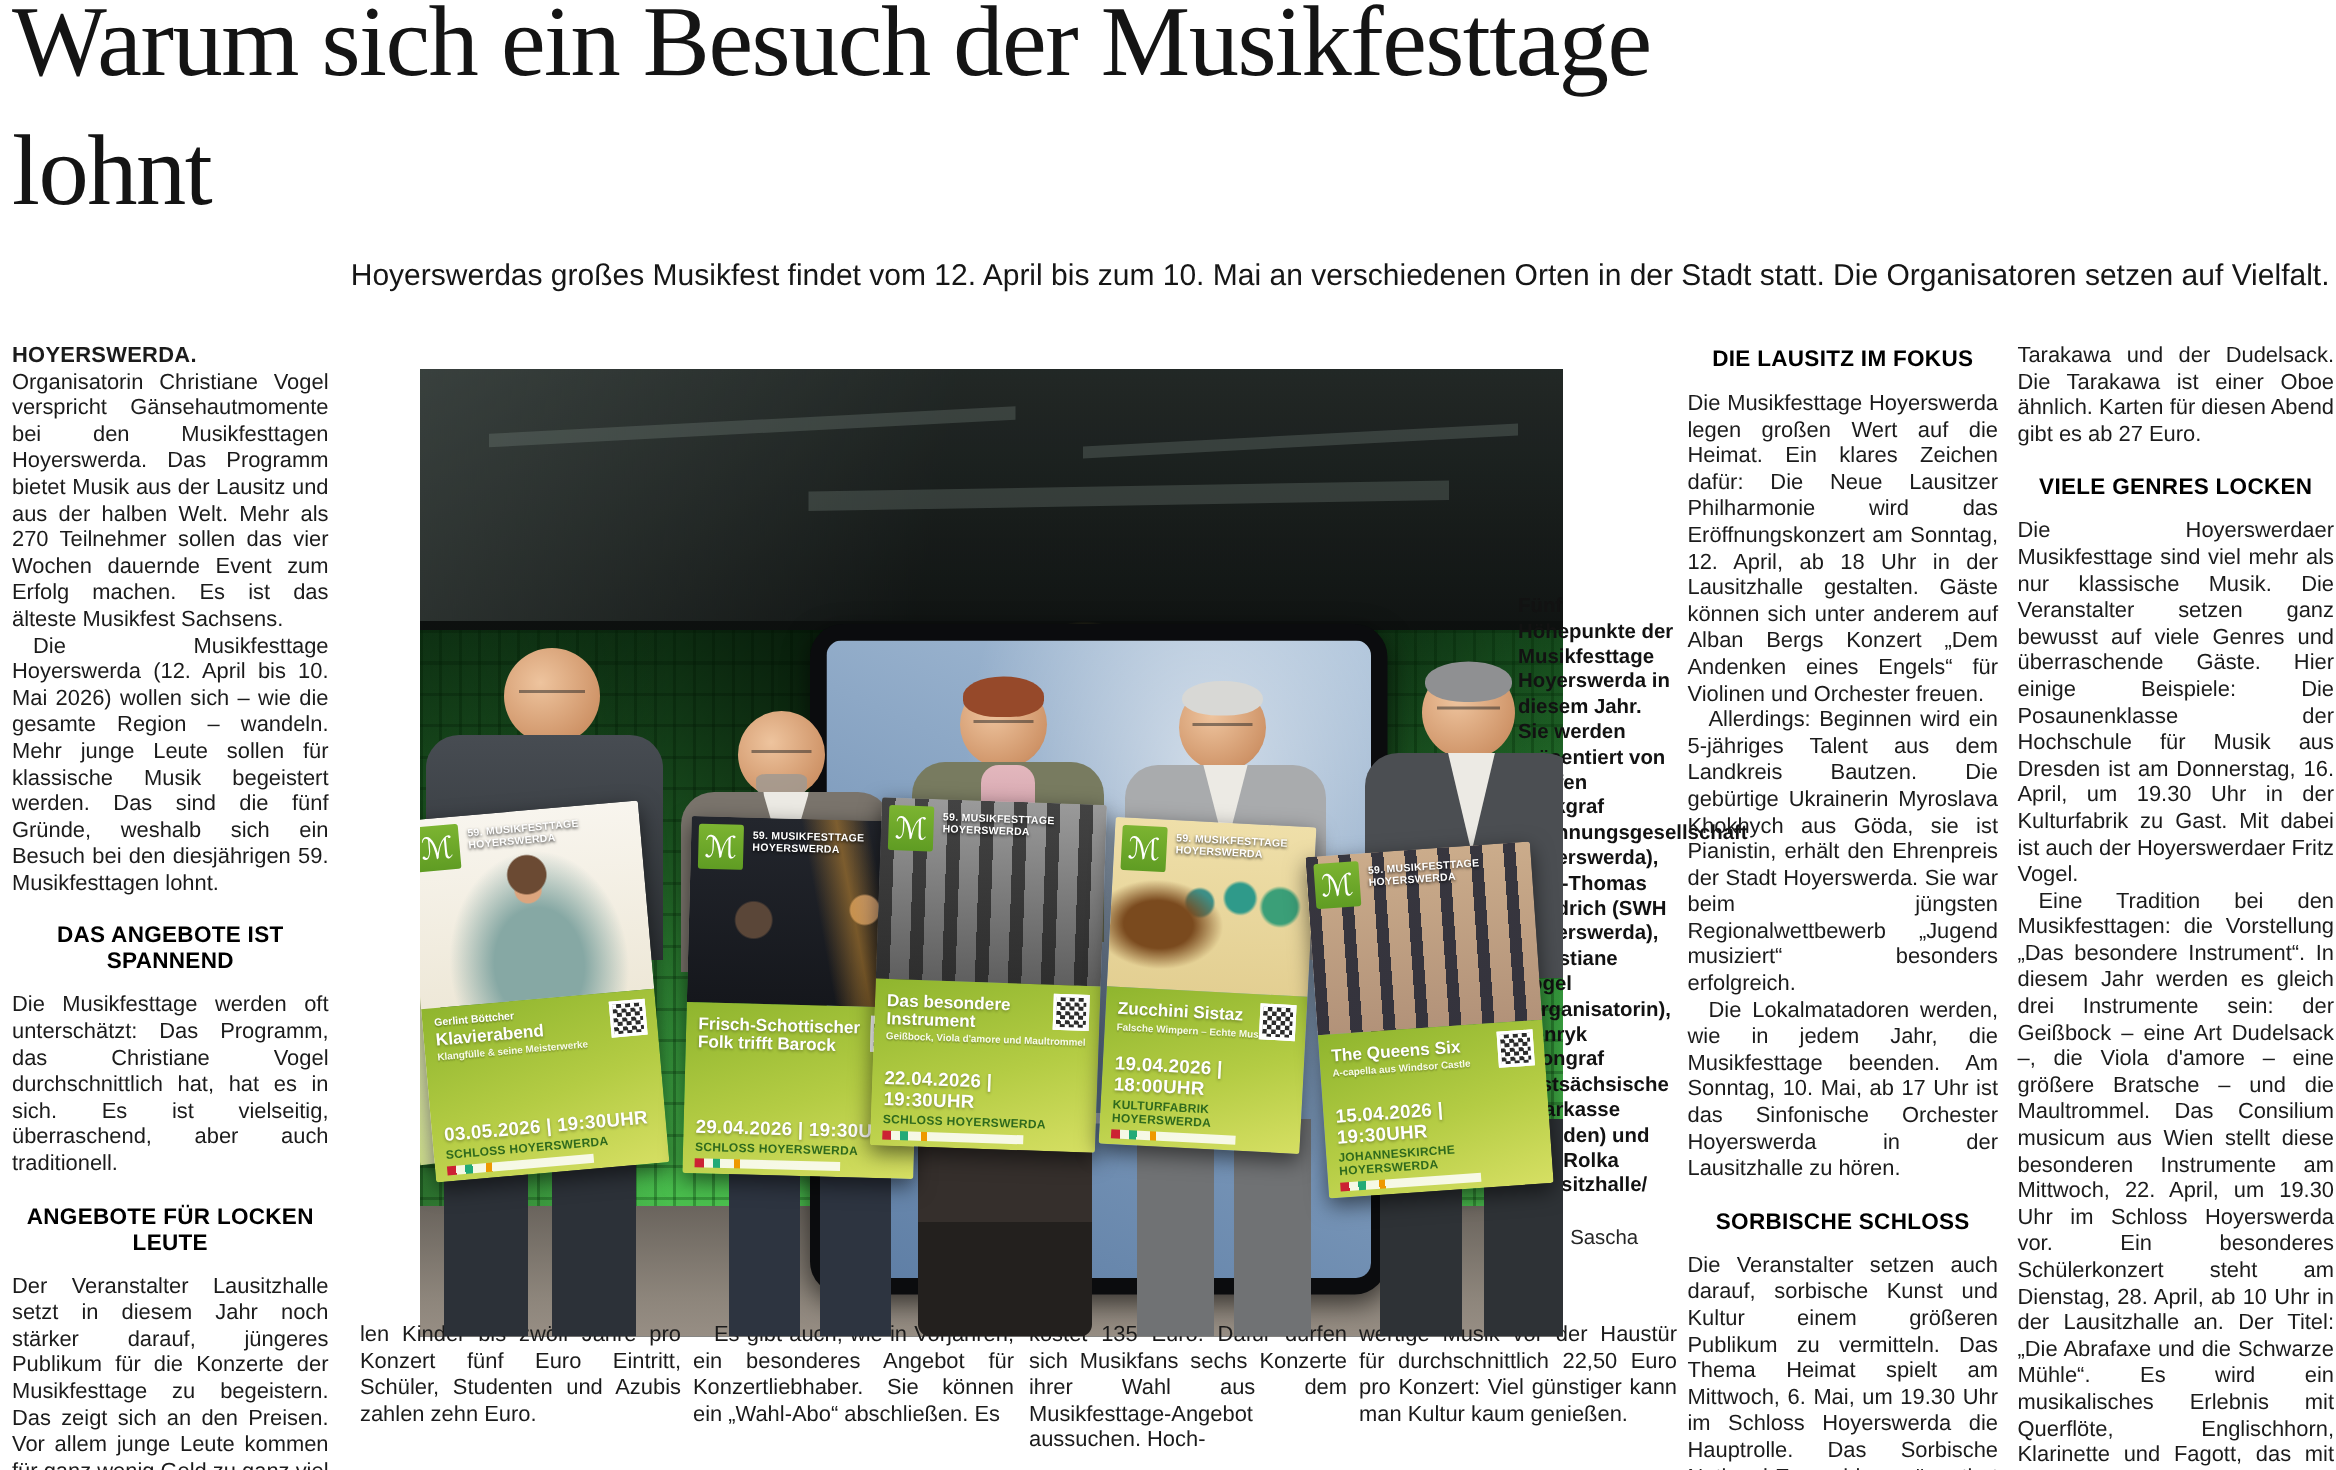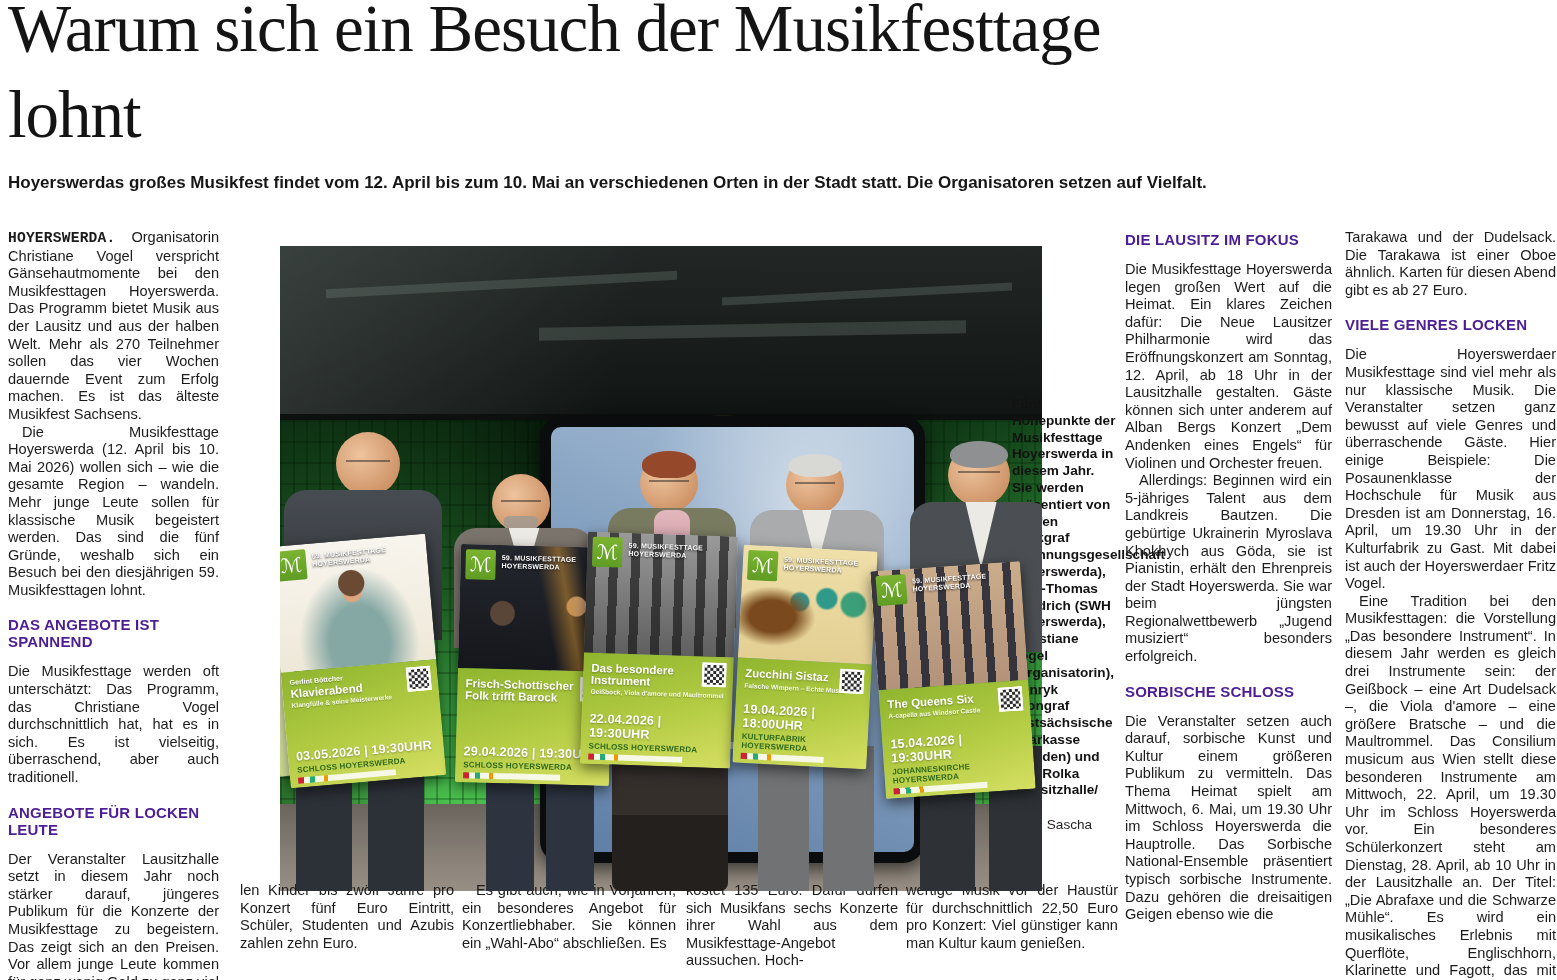--- a/index.html
+++ b/index.html
@@ -4,29 +4,29 @@
 <style>
   html,body{margin:0;padding:0;background:#fff;}
   .page{position:relative;width:1557px;height:980px;background:#fff;overflow:hidden;
         font-family:"Liberation Sans",sans-serif;color:#1b1b1b;}
 
   
   .headline{position:absolute;left:8px;top:-14px;width:1100px;
             font-family:"Liberation Serif",serif;font-weight:400;color:#141414;
             font-size:67px;line-height:1.28;letter-spacing:-1px;margin:0;}
   .subhead{position:absolute;left:8px;top:172px;width:1545px;margin:0;
-           font-size:17px;line-height:1.25;color:#161616;font-weight:700;}
+           font-size:20px;line-height:1.25;color:#161616;font-weight:400;text-align:right;}
 
   
   .col{position:absolute;top:229px;}
   .col p{margin:0;text-align:justify;font-size:14.6px;line-height:17.6px;}
   .col p.ind{text-indent:14px;}
-  .lead{font-weight:700;letter-spacing:.2px;font-family:Liberation Mono, monospace;}
-  .kicker{margin:17px 0 13px 0;font-size:15px;font-weight:700;color:#4c1d95;
-          letter-spacing:.2px;}
+  .lead{font-weight:700;letter-spacing:.2px;}
+  .kicker{margin:17px 0 13px 0;font-size:15px;font-weight:700;color:#000000;
+          letter-spacing:.2px;text-align:center;}
   .kicker.first{margin-top:2px;}
   .col1{left:8px;width:211px;}
   .col4{left:1125px;width:207px;}
   .col5{left:1345px;width:211px;}
 
   .bottom-block{position:absolute;top:882px;}
   .bottom-block p{margin:0;text-align:justify;font-size:14.6px;line-height:17.6px;}
   .bottom-block p.ind{text-indent:14px;}
   .b1{left:240px;width:214px;}
   .b2{left:462px;width:214px;}
@@ -323,20 +323,21 @@
 
   <div class="caption">
     <span class="cap-bold">Fünf Höhepunkte der Musikfesttage Hoyerswerda in diesem Jahr. Sie werden präsentiert von Steffen Markgraf (Wohnungsgesellschaft Hoyerswerda), Wolf-Thomas Hendrich (SWH Hoyerswerda), Christiane Vogel (Organisatorin), Henryk Krongraf (Ostsächsische Sparkasse Dresden) und Dirk Rolka (Lausitzhalle/ v.l.).</span>
     <span class="cap-credit">Foto: Sascha Klein</span>
   </div>
 
   <div class="col col4">
     <h3 class="kicker first">DIE LAUSITZ IM FOKUS</h3>
     <p>Die Musikfesttage Hoyerswerda legen großen Wert auf die Heimat. Ein klares Zeichen dafür: Die Neue Lausitzer Philharmonie wird das Eröffnungskonzert am Sonntag, 12. April, ab 18 Uhr in der Lausitzhalle gestalten. Gäste können sich unter anderem auf Alban Bergs Konzert „Dem Andenken eines Engels“ für Violinen und Orchester freuen.</p>
     <p class="ind">Allerdings: Beginnen wird ein 5-jähriges Talent aus dem Landkreis Bautzen. Die gebürtige Ukrainerin Myroslava Khokhych aus Göda, sie ist Pianistin, erhält den Ehrenpreis der Stadt Hoyerswerda. Sie war beim jüngsten Regionalwettbewerb „Jugend musiziert“ besonders erfolgreich.</p>
+    <p class="ind">Die Lokalmatadoren werden, wie in jedem Jahr, die Musikfesttage beenden. Am Sonntag, 10. Mai, ab 17 Uhr ist das Sinfonische Orchester Hoyerswerda in der Lausitzhalle zu hören.</p>
     <h3 class="kicker">SORBISCHE SCHLOSS</h3>
     <p>Die Veranstalter setzen auch darauf, sorbische Kunst und Kultur einem größeren Publikum zu vermitteln. Das Thema Heimat spielt am Mittwoch, 6. Mai, um 19.30 Uhr im Schloss Hoyerswerda die Hauptrolle. Das Sorbische National-Ensemble präsentiert typisch sorbische Instrumente. Dazu gehören die dreisaitigen Geigen ebenso wie die</p>
   </div>
 
   <div class="col col5">
     <p>Tarakawa und der Dudelsack. Die Tarakawa ist einer Oboe ähnlich. Karten für diesen Abend gibt es ab 27 Euro.</p>
     <h3 class="kicker">VIELE GENRES LOCKEN</h3>
     <p>Die Hoyerswerdaer Musikfesttage sind viel mehr als nur klassische Musik. Die Veranstalter setzen ganz bewusst auf viele Genres und überraschende Gäste. Hier einige Beispiele: Die Posaunenklasse der Hochschule für Musik aus Dresden ist am Donnerstag, 16. April, um 19.30 Uhr in der Kulturfabrik zu Gast. Mit dabei ist auch der Hoyerswerdaer Fritz Vogel.</p>
     <p class="ind">Eine Tradition bei den Musikfesttagen: die Vorstellung „Das besondere Instrument“. In diesem Jahr werden es gleich drei Instrumente sein: der Geißbock – eine Art Dudelsack –, die Viola d'amore – eine größere Bratsche – und die Maultrommel. Das Consilium musicum aus Wien stellt diese besonderen Instrumente am Mittwoch, 22. April, um 19.30 Uhr im Schloss Hoyerswerda vor. Ein besonderes Schülerkonzert steht am Dienstag, 28. April, ab 10 Uhr in der Lausitzhalle an. Der Titel: „Die Abrafaxe und die Schwarze Mühle“. Es wird ein musikalisches Erlebnis mit Querflöte, Englischhorn, Klarinette und Fagott, das mit der Sagengestalt Krabat zu tun hat und in der Lausitz spielt.</p>
 

